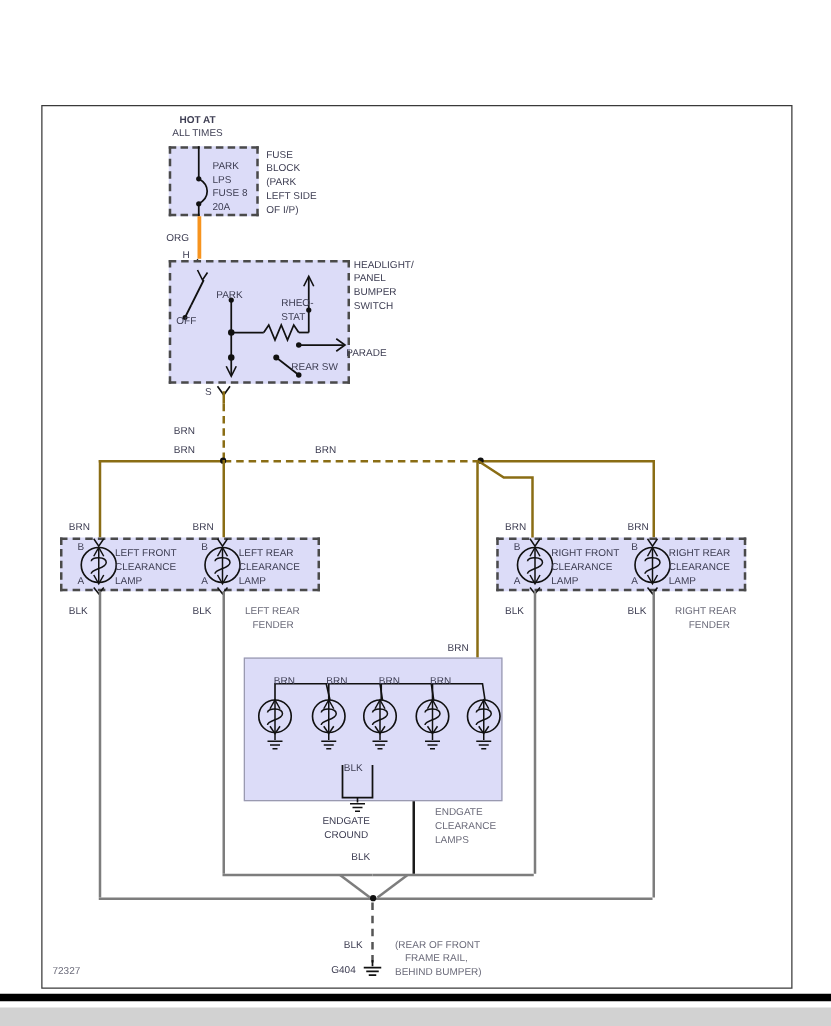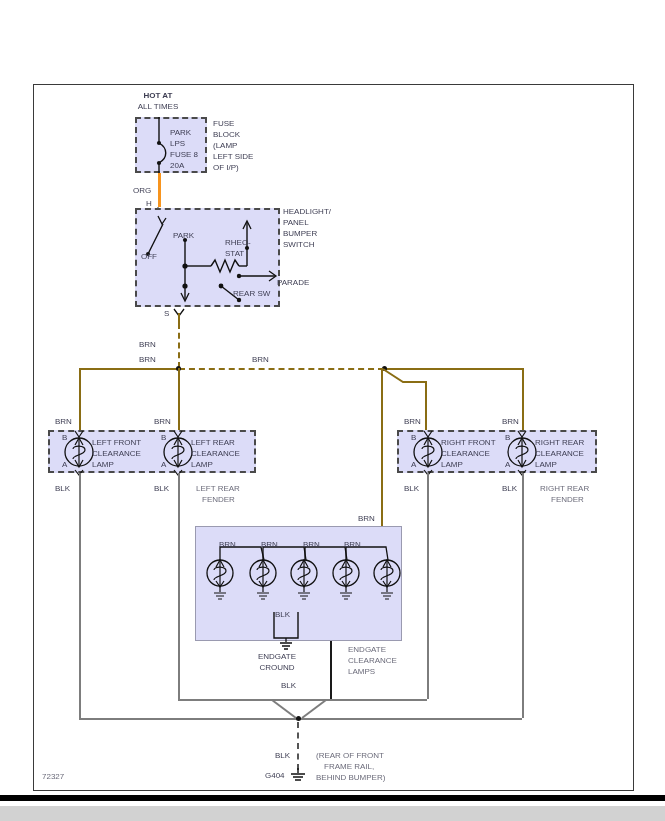--- a/index.html
+++ b/index.html
@@ -105,21 +105,21 @@
     <circle cx="24" cy="46" r="2.1" fill="#111"></circle>
   </svg>
 
   <div class="lbl" style="left:170px;top:128px;">PARK</div>
   <div class="lbl" style="left:170px;top:139px;">LPS</div>
   <div class="lbl" style="left:170px;top:150px;">FUSE 8</div>
   <div class="lbl" style="left:170px;top:161px;">20A</div>
 
   <div class="lbl" style="left:213px;top:119px;">FUSE</div>
   <div class="lbl" style="left:213px;top:130px;">BLOCK</div>
-  <div class="lbl" style="left:213px;top:141px;">(LAMP</div>
+  <div class="lbl" style="left:213px;top:141px;">(PARK</div>
   <div class="lbl" style="left:213px;top:152px;">LEFT SIDE</div>
   <div class="lbl" style="left:213px;top:163px;">OF I/P)</div>
 
   <div class="org v" style="left:157.5px;top:173px;height:34px;"></div>
   <div class="lbl" style="left:133px;top:186px;">ORG</div>
   <div class="lbl" style="left:146px;top:199px;">H</div>
 
   <svg style="left:150px;top:204px;" width="20" height="14">
     <path d="M3,10 L8,4 L13,10" stroke="#111" stroke-width="1.3" fill="none"></path>
   </svg>

